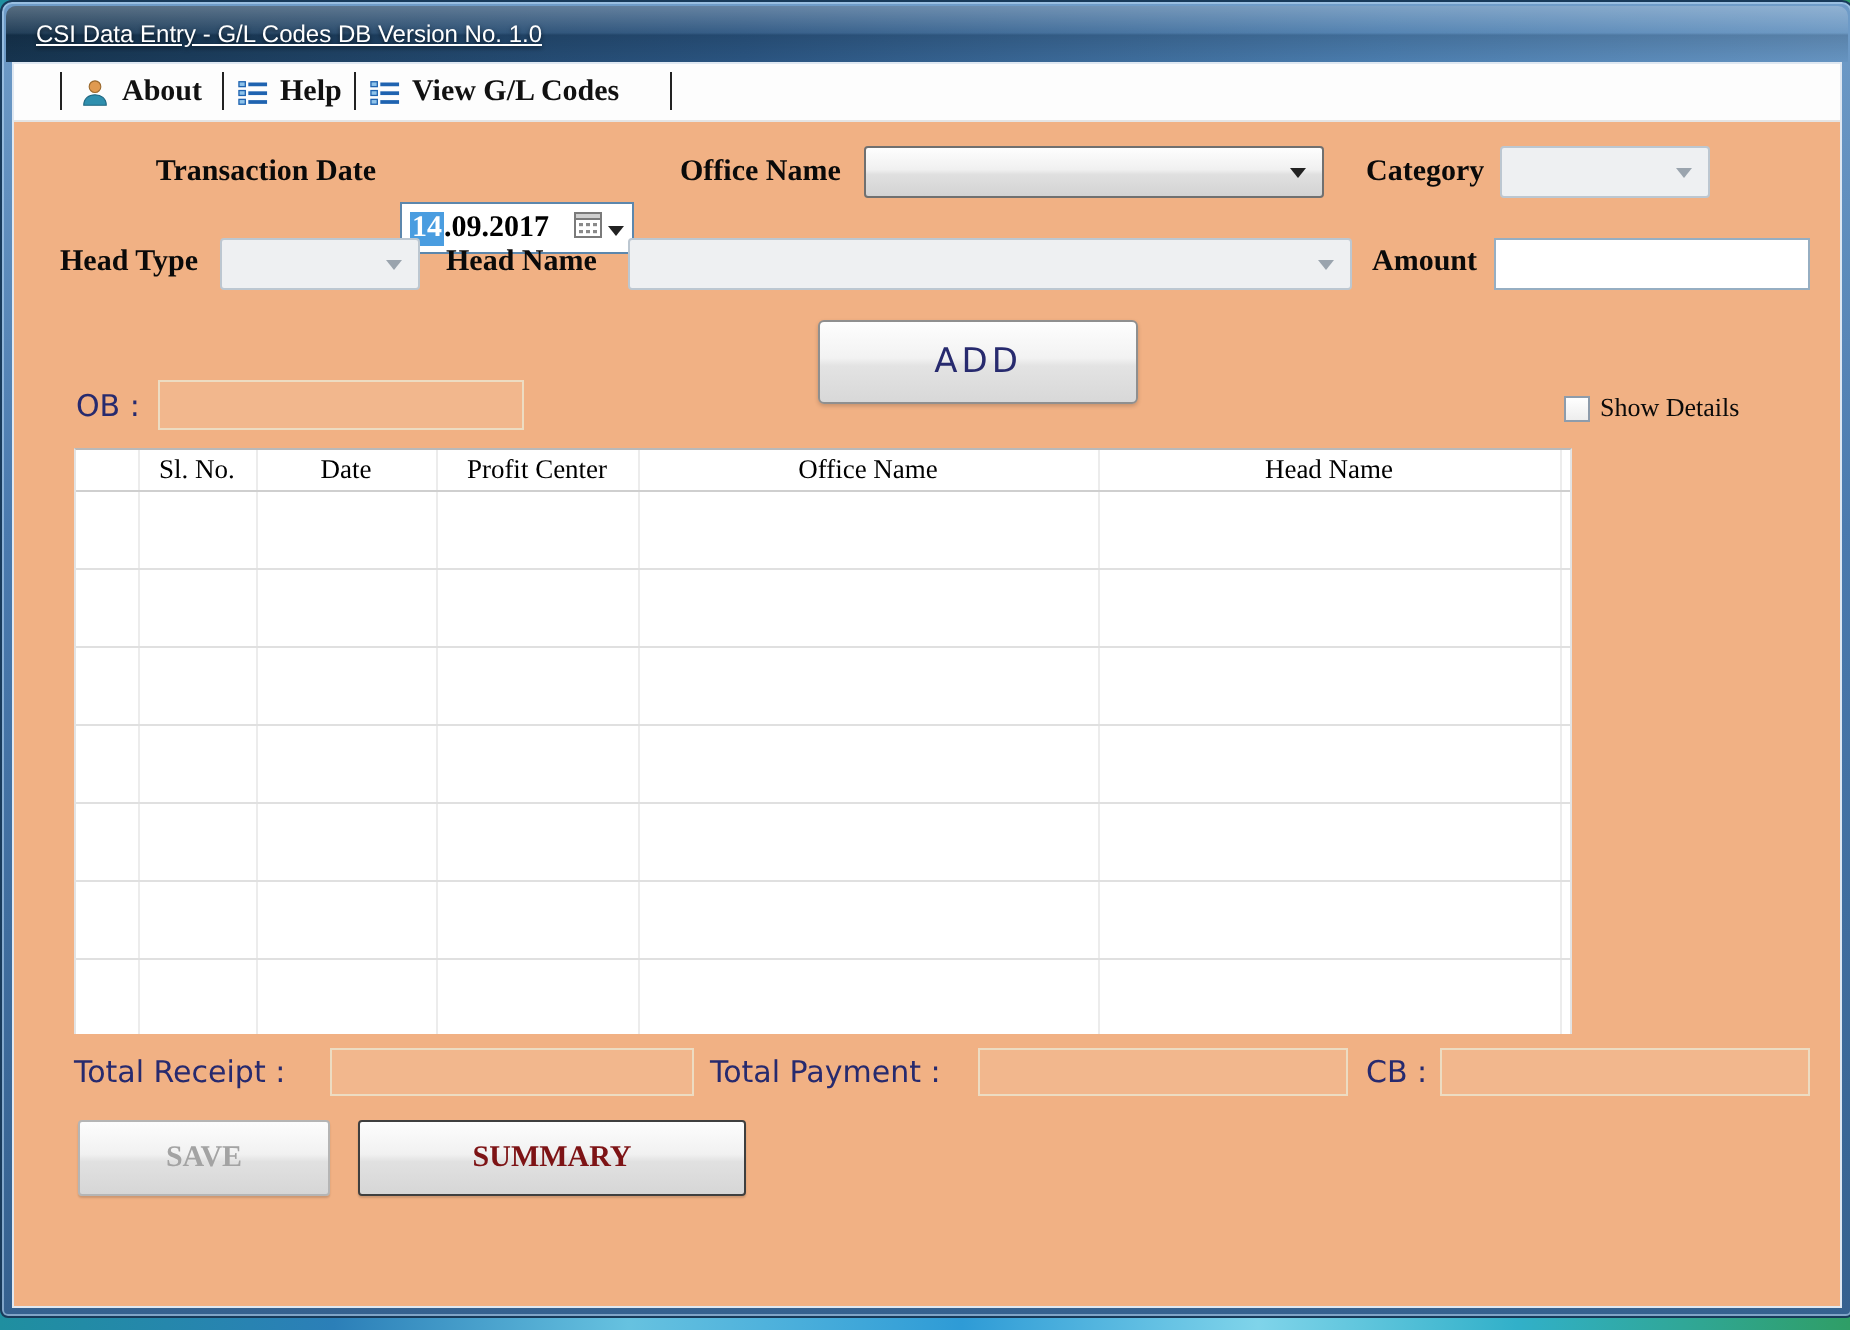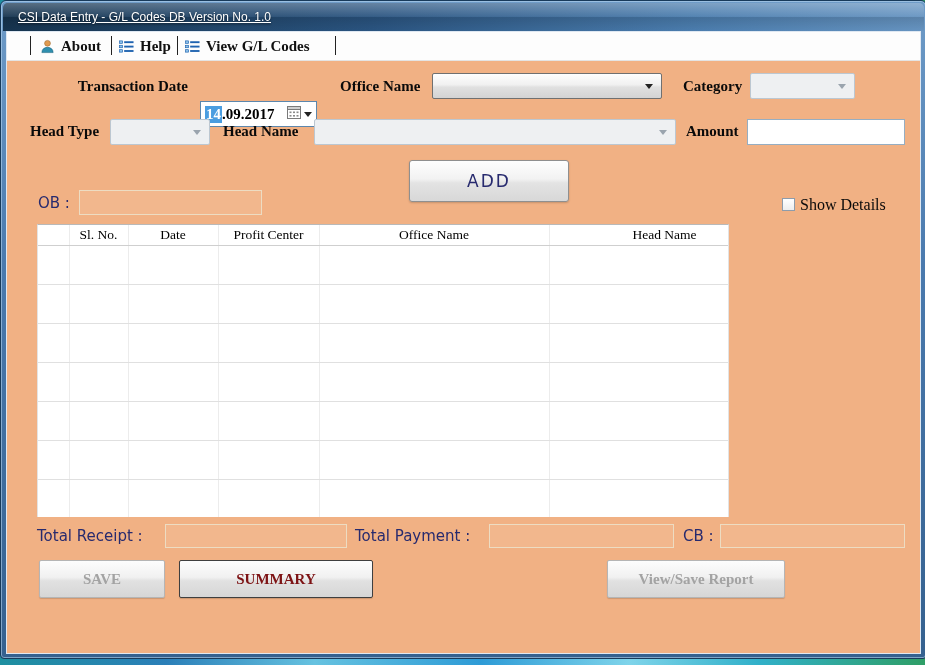--- a/index.html
+++ b/index.html
@@ -48,21 +48,21 @@
   
   .addbtn{position:absolute;left:402px;top:158px;width:158px;height:40px;border:1px solid #8f8f8f;border-radius:3px;
           background:linear-gradient(180deg,#fefefe 0%,#f2f2f2 45%,#e3e3e3 55%,#d8d8d8 100%);
           font:17px "DejaVu Sans",sans-serif;letter-spacing:2px;color:#272a6e;
           display:flex;align-items:center;justify-content:center;cursor:pointer;
           box-shadow:0 1px 2px rgba(0,0,0,.18);}
   
   .chk{position:absolute;left:775px;top:196px;width:13px;height:13px;background:linear-gradient(180deg,#fff,#ededed);
        border:1px solid #8e9cab;box-sizing:border-box;}
   
-  .gridwrap{position:absolute;left:30px;top:222px;width:692px;height:293px;background:#fff;
+  .gridwrap{position:absolute;left:30px;top:222px;width:749px;height:293px;background:#fff;
             border-top:1px solid #b9b9b9;border-left:1px solid #e3e3e3;border-right:1px solid #e3e3e3;
             box-sizing:border-box;overflow:hidden;}
   table.grid{border-collapse:collapse;table-layout:fixed;width:865px;}
   table.grid th{height:20px;font:13.5px "Liberation Serif",serif;font-weight:normal;color:#000;
             border-bottom:1px solid #cfcfcf;border-right:1px solid #ececec;background:#fff;text-align:center;padding:0;}
   table.grid td{height:38px;border-bottom:1px solid #e0e0e0;border-right:1px solid #ececec;padding:0;}
   
   .wbtn{position:absolute;top:558px;height:38px;box-sizing:border-box;border-radius:2px;
         background:linear-gradient(180deg,#fdfdfd 0%,#f1f1f1 45%,#e1e1e1 55%,#d6d6d6 100%);
         font:bold 15px "Liberation Serif",serif;display:flex;align-items:center;justify-content:center;
@@ -173,21 +173,21 @@
       <div class="blabel" style="left:679px;top:91px">Amount</div>
       <input class="txt" style="left: 740px; top: 87px; width: 158px;" value="">
 
       <div class="addbtn" style="top:128px">ADD</div>
 
       <div class="nlabel" style="left:31px;top:162px">OB :</div>
       <div class="flat" style="left:72px;top:158px;width:183px;height:25px">
         <span style="font:14px 'DejaVu Sans',sans-serif;color:#272a6e"></span>
       </div>
       <div class="chk" style="top:166px"></div>
-      <div class="blabel" style="left:793px;top:164px;font-weight:normal;font-size:16px">Show Details</div>
+      <div class="blabel" style="left:793px;top:164px;font-weight:normal;font-size:13px">Show Details</div>
 
       <div class="gridwrap" style="top:192px">
         <table class="grid">
           <colgroup>
             <col style="width:31px">
               <col style="width:59px">
               <col style="width:90px">
               <col style="width:101px">
             <col style="width:230px">
               <col style="width:231px">
@@ -289,17 +289,16 @@
       <div class="flat" style="left:482px;top:492px;width:185px;height:24px">
         <span style="font:14px 'DejaVu Sans',sans-serif;color:#272a6e"></span>
       </div>
       <div class="nlabel" style="left:676px;top:495px">CB :</div>
       <div class="flat" style="left:713px;top:492px;width:185px;height:24px">
         <span style="font:14px 'DejaVu Sans',sans-serif;color:#272a6e"></span>
       </div>
 
       <div class="wbtn off" style="left:32px;top:528px;width:126px">SAVE</div>
       <div class="wbtn on" style="left:172px;top:528px;width:194px">SUMMARY</div>
-      <div class="wbtn off" style="left:600px;top:528px;width:178px">View/Save Report</div>
 
     </div>
   </div>
 </div>
 
 </body></html>

